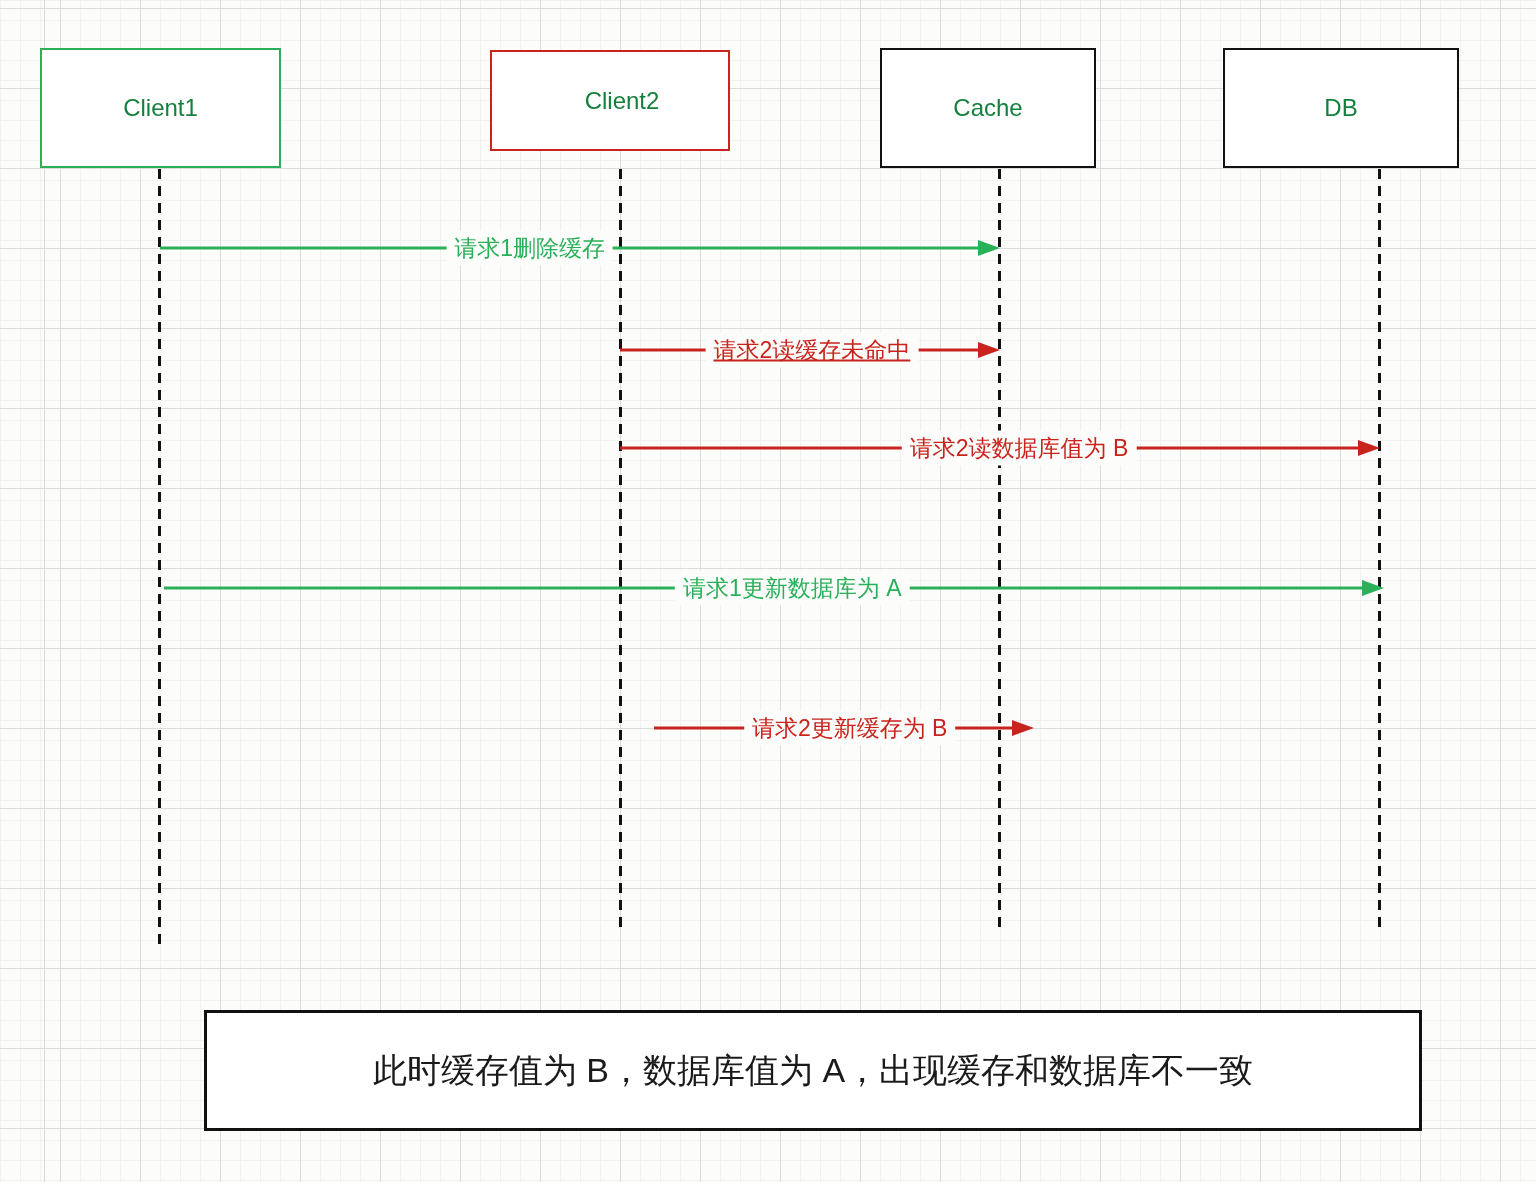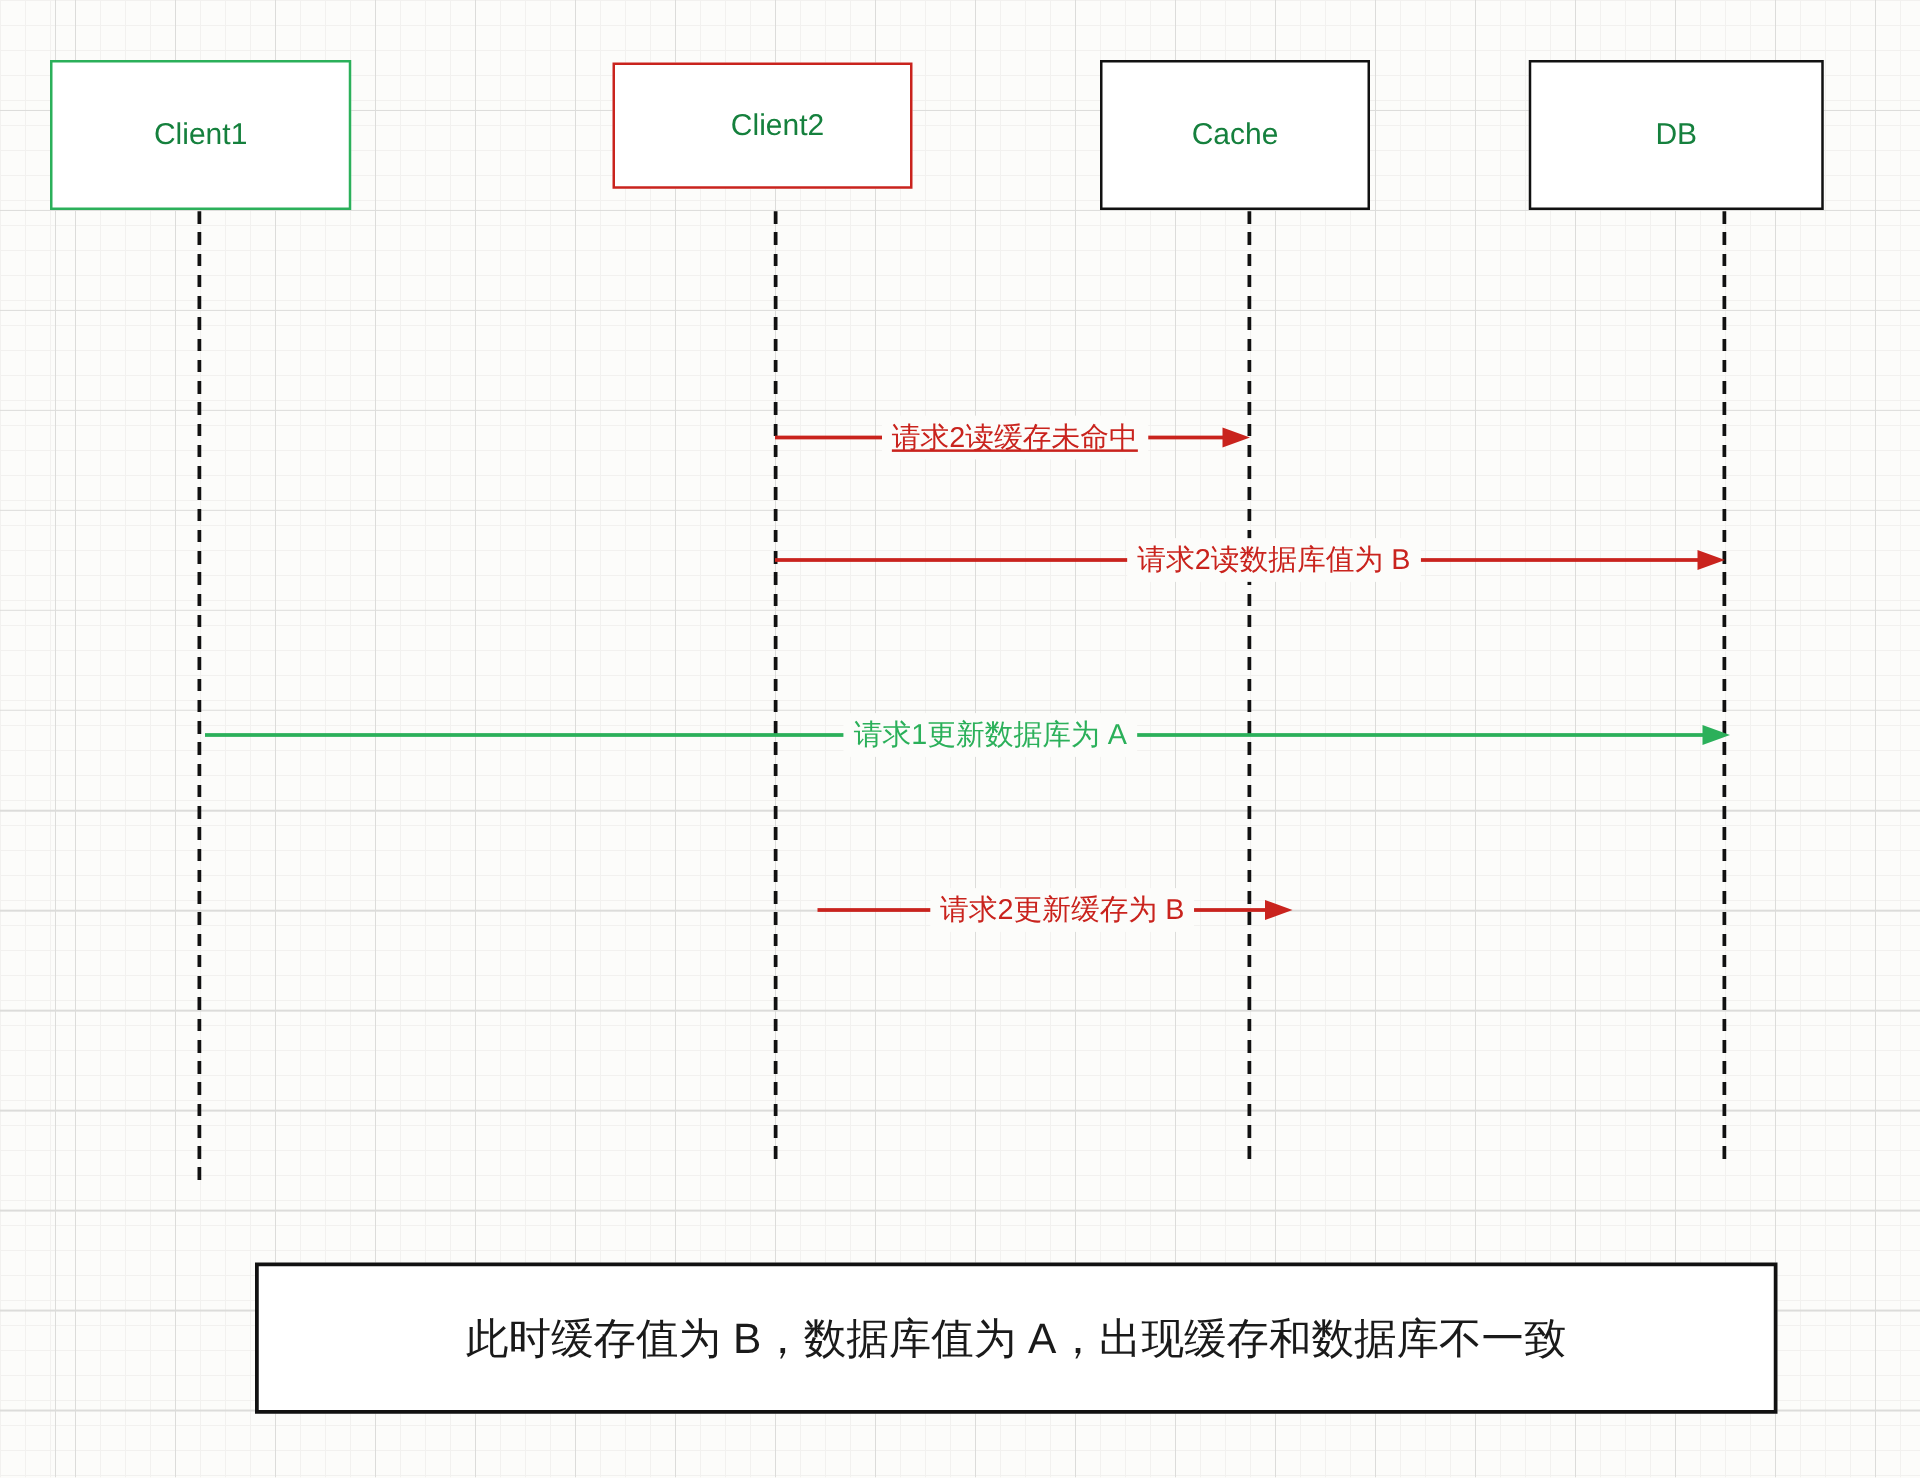--- a/index.html
+++ b/index.html
@@ -128,20 +128,25 @@
   </div>
   <div class="actor db">
     <span>DB</span>
   </div>
 
   <div class="lifeline l-client1"></div>
   <div class="lifeline l-client2"></div>
   <div class="lifeline l-cache"></div>
   <div class="lifeline l-db"></div>
 
+  <div class="arrow green a1">
+    <div class="shaft"></div>
+    <div class="head"></div>
+    <span class="msg-label">请求1删除缓存</span>
+  </div>
 
   <div class="arrow red a2">
     <div class="shaft"></div>
     <div class="head"></div>
     <span class="msg-label">请求2读缓存未命中</span>
   </div>
 
   <div class="arrow red a3">
     <div class="shaft"></div>
     <div class="head"></div>

